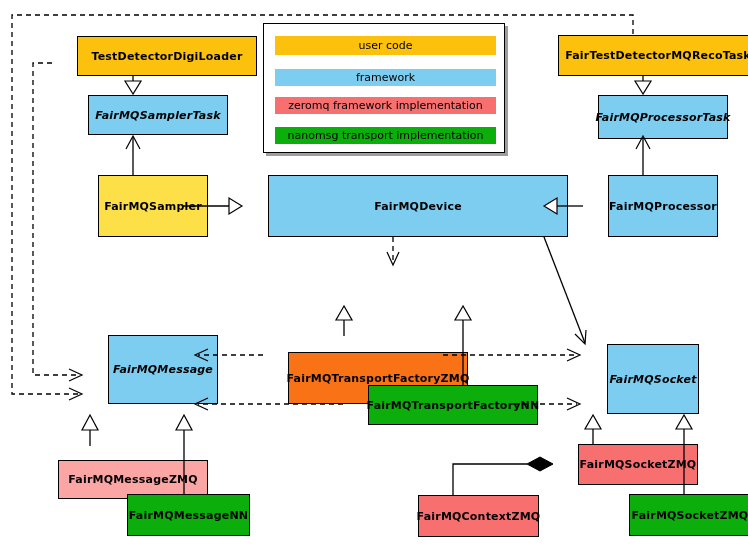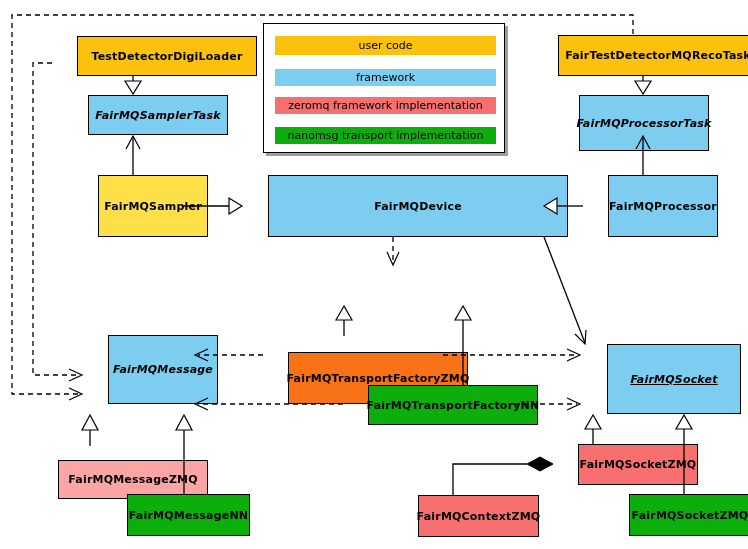--- a/index.html
+++ b/index.html
@@ -35,36 +35,36 @@
 <body>
 
 <div class="canvas">
 
   <div class="node" style="left: 52px; top: 36px; width: 180px; height: 40px; background-color: rgb(252, 193, 13);">TestDetectorDigiLoader</div>
 
   <div class="node" style="left: 533px; top: 35px; width: 200px; height: 41px; background-color: rgb(252, 193, 13);">FairTestDetectorMQRecoTask</div>
 
   <div class="node abstract" style="left: 63px; top: 95px; width: 140px; height: 40px; background-color: rgb(125, 205, 240);">FairMQSamplerTask</div>
 
-  <div class="node abstract" style="left: 554px; top: 95px; width: 130px; height: 56px; background-color: rgb(125, 205, 240);">FairMQProcessorTask</div>
+  <div class="node abstract" style="left: 573px; top: 95px; width: 130px; height: 44px; background-color: rgb(125, 205, 240);">FairMQProcessorTask</div>
 
   <div class="node" style="left: 73px; top: 175px; width: 110px; height: 62px; background-color: #fde047;">FairMQSampler</div>
 
   <div class="node" style="left: 243px; top: 175px; width: 300px; height: 62px; background-color: rgb(125, 205, 240);">FairMQDevice</div>
 
   <div class="node" style="left: 583px; top: 175px; width: 110px; height: 62px; background-color: rgb(125, 205, 240);">FairMQProcessor</div>
 
 
   <div class="node" style="left: 263px; top: 352px; width: 180px; height: 52px; background-color: #f97316;">FairMQTransportFactoryZMQ</div>
 
   <div class="node" style="left: 343px; top: 385px; width: 170px; height: 40px; background-color: rgb(12, 174, 12);">FairMQTransportFactoryNN</div>
 
   <div class="node abstract" style="left: 83px; top: 335px; width: 110px; height: 69px; background-color: rgb(125, 205, 240);">FairMQMessage</div>
 
-  <div class="node abstract" style="left: 582px; top: 344px; width: 134px; height: 70px; background-color: rgb(125, 205, 240); text-decoration: underline;">FairMQSocket</div>
+  <div class="node abstract" style="left: 582px; top: 344px; width: 92px; height: 70px; background-color: rgb(125, 205, 240);">FairMQSocket</div>
 
   <div class="node" style="left: 33px; top: 460px; width: 150px; height: 39px; background-color: #fca5a5;">FairMQMessageZMQ</div>
 
   <div class="node" style="left: 102px; top: 494px; width: 123px; height: 42px; background-color: rgb(12, 174, 12);">FairMQMessageNN</div>
 
   <div class="node" style="left: 553px; top: 444px; width: 120px; height: 41px; background-color: rgb(248, 111, 112);">FairMQSocketZMQ</div>
 
   <div class="node" style="left: 393px; top: 495px; width: 121px; height: 42px; background-color: rgb(248, 111, 112);">FairMQContextZMQ</div>
 
   <div class="node" style="left: 604px; top: 494px; width: 122px; height: 42px; background-color: rgb(12, 174, 12);">FairMQSocketZMQ</div>

